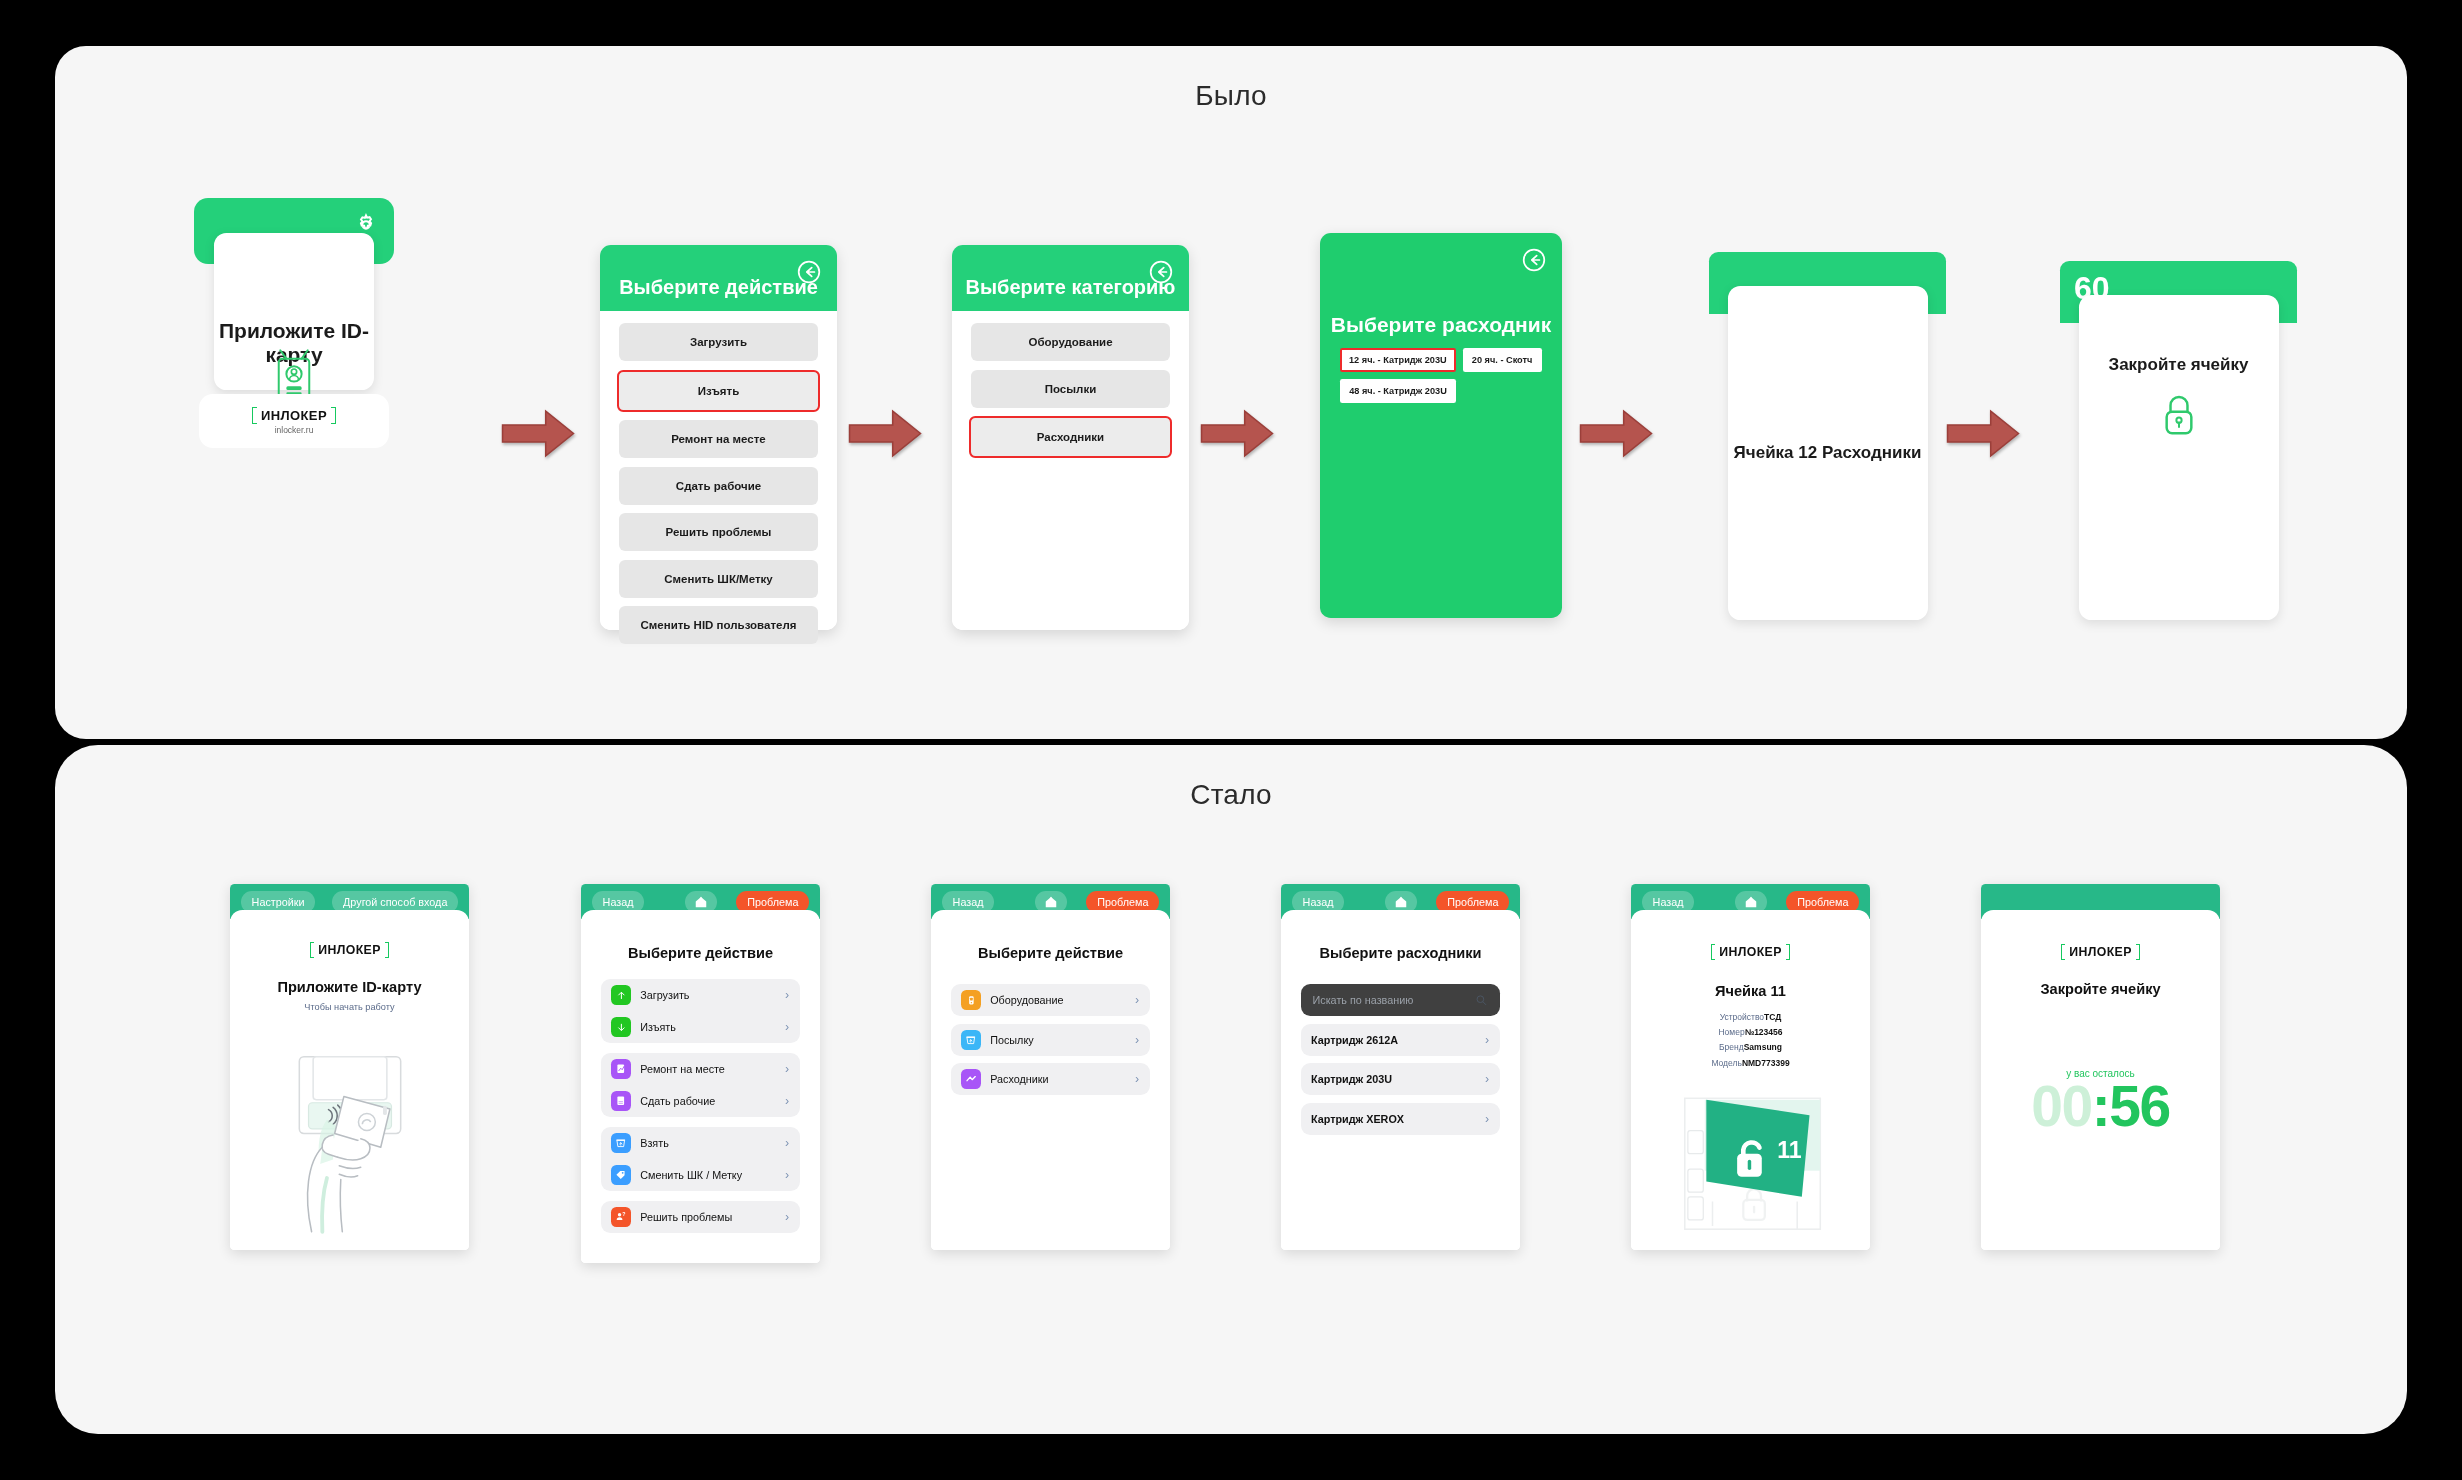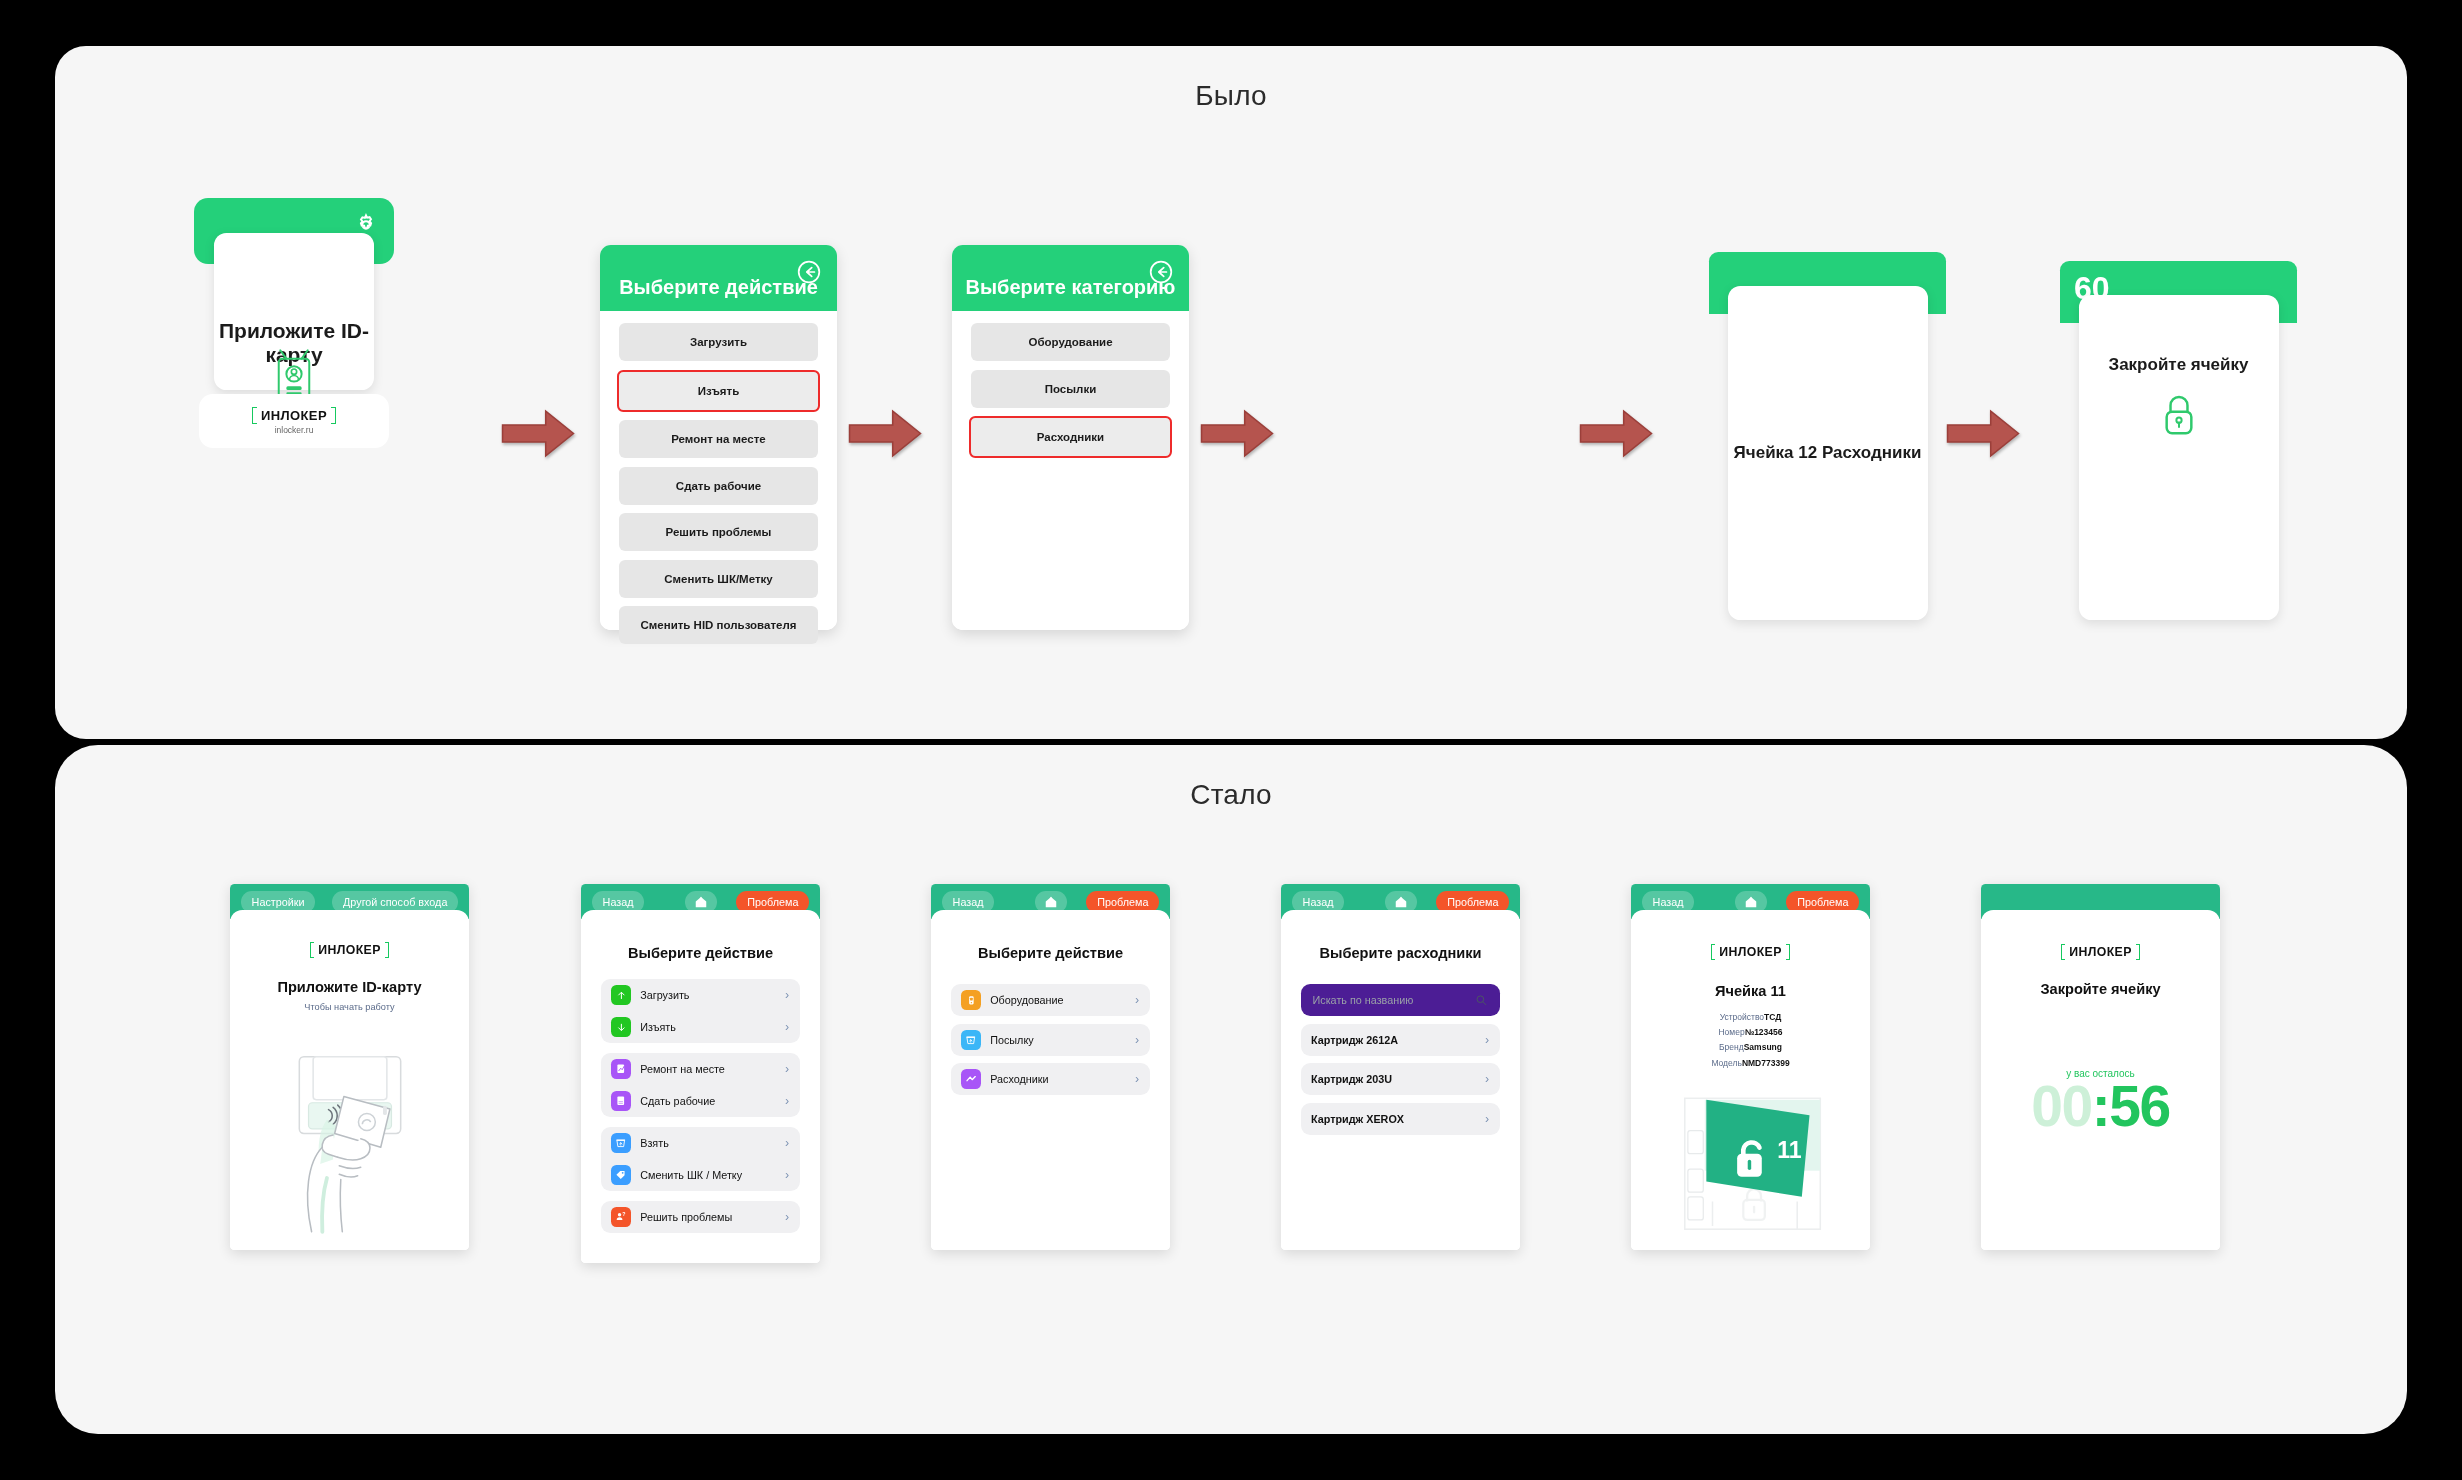--- a/index.html
+++ b/index.html
@@ -85,21 +85,21 @@
     position:relative;height:32px;background:#f0f0f2;display:flex;align-items:center;padding:0 10px;box-sizing:border-box;
   }
   .a-item.first{border-radius:9.2px 9.2px 0 0;}
   .a-item.last{border-radius:0 0 9.2px 9.2px;}
   .a-item.only{border-radius:9.2px;}
   .a-ic{width:20px;height:20px;border-radius:5.4px;flex:0 0 20px;display:flex;align-items:center;justify-content:center;margin-right:9.2px;}
   .a-lbl{font-size:10.8px;color:#111;}
   .a-chev{position:absolute;right:10.8px;top:50%;transform:translateY(-50%);color:#7d93b4;font-size:12.3px;}
 
   .search{
-    position:relative;height:32px;background:#4c1d95;border-radius:9.2px;display:flex;align-items:center;
+    position:relative;height:32px;background:#404040;border-radius:9.2px;display:flex;align-items:center;
     padding:0 11.5px;box-sizing:border-box;font-size:10.8px;color:#9aa0a8;
   }
   .search-ic{position:absolute;right:12.3px;top:50%;transform:translateY(-50%);}
 
   .kv{position:absolute;left:31px;right:31px;display:flex;justify-content:center;font-size:8.5px;}
   .kv .k{color:#5b6b8a;}
   .kv .v{color:#111;font-weight:bold;}
 
   .timer-sub{position:absolute;left:0;width:100%;text-align:center;font-size:10px;color:#22c55e;}
   .timer{position:absolute;left:0;width:100%;text-align:center;font-weight:bold;font-size:57px;line-height:1;letter-spacing:-1.5px;}
@@ -183,20 +183,32 @@
           <div class="b-btn">Посылки</div>
           <div class="b-btn sel">Расходники</div>
         </div>
       </div>
     </div>
 
     <svg class="arrow" style="left:1145px;top:362px;" viewBox="0 0 96 66">
       <path d="M2 22 H58 V4 L94 33 L58 62 V44 H2 Z" fill="#b5544e" stroke="#9b3f3a" stroke-width="2"></path>
     </svg>
 
+    <div class="phone b4 shadow-card" style="left:1265px;top:187px;width:242px;height:385px;">
+      <svg class="back-circ" viewBox="0 0 24 24">
+        <circle cx="12" cy="12" r="9.5" fill="none" stroke="#fff" stroke-width="1.6"></circle>
+        <path d="M14.5 8 L10 12 L14.5 16 M10 12 H17" fill="none" stroke="#fff" stroke-width="1.6" stroke-linecap="round" stroke-linejoin="round"></path>
+      </svg>
+      <div class="b4-title">Выберите расходник</div>
+      <div class="b4-chips">
+        <div class="chip sel">12 яч. - Катридж 203U</div>
+        <div class="chip">20 яч. - Скотч</div>
+        <div class="chip">48 яч. - Катридж 203U</div>
+      </div>
+    </div>
 
     <svg class="arrow" style="left:1524px;top:362px;" viewBox="0 0 96 66">
       <path d="M2 22 H58 V4 L94 33 L58 62 V44 H2 Z" fill="#b5544e" stroke="#9b3f3a" stroke-width="2"></path>
     </svg>
 
     <div class="phone" style="left:1654px;top:206px;width:237px;height:368px;">
       <div class="b-tab"></div>
       <div class="b-inner">
         <div class="b5-label">Ячейка 12 Расходники</div>
       </div>

